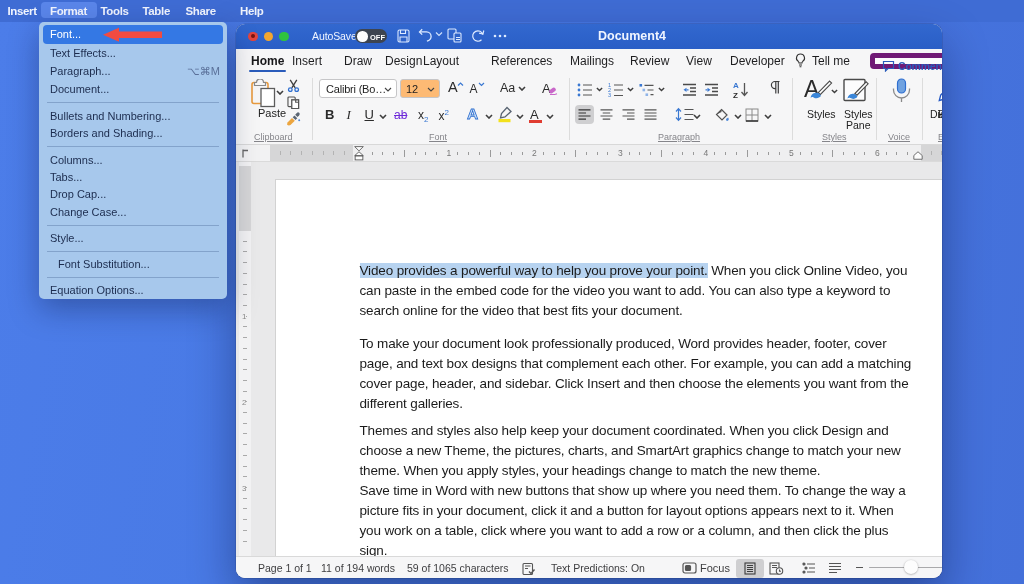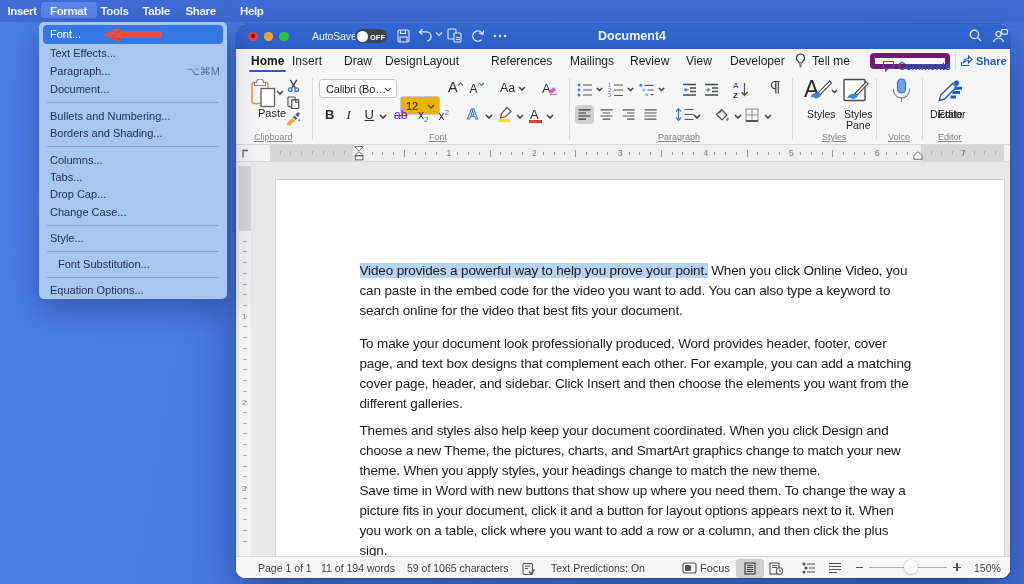--- a/index.html
+++ b/index.html
@@ -23,21 +23,21 @@
   #dropdown .sep { position:absolute; left:8px; width:172px; height:1px; background:rgba(40,70,120,.28); }
   #selrow { position:absolute; left:4px; top:3px; width:180px; height:19px;
             background:#3478e4; border-radius:4px; }
   #selrow span { position:absolute; left:7px; top:3px; color:#fff; }
   .shortcut { color:#5a7099; }
 
   
   #arrow { position:absolute; left:102px; top:26.5px; width:61px; height:15.5px; }
 
   
-  #win { position:absolute; left:236px; top:24px; width:774px; height:554px;
+  #win { position:absolute; left:236px; top:24px; width:706px; height:554px;
          border-radius:9px; background:#f6f6f7; overflow:hidden;
          box-shadow:0 20px 45px rgba(0,10,50,.38), 0 0 0 .5px rgba(0,0,0,.2); }
 
   #titlebar { position:absolute; top:0; left:0; width:774px; height:25px;
               background:linear-gradient(#3268cf,#2a5ec6); }
   .tl { position:absolute; top:7.5px; width:9.5px; height:9.5px; border-radius:50%; }
   #titlebar .wtxt { color:#f0f5ff; }
 
   #tabrow { position:absolute; top:25px; left:0; width:774px; height:24px; background:#f6f6f7;
             font-size:12px; color:#1e1e20; }
@@ -185,21 +185,21 @@
     </svg>
     <span class="glabel" style="left:18px;">Clipboard</span>
     <div class="gsep" style="left:76px;"></div>
 
     <div style="position:absolute;left:83px;top:5.5px;width:78px;height:19px;background:#fff;border:1px solid #c6c6c8;border-radius:3px;">
       <span style="position:absolute;left:6px;top:3px;font-size:11px;letter-spacing:-0.2px;color:#1e1e1e;">Calibri (Bo…</span>
       <svg style="position:absolute;right:4px;top:7px;" width="8" height="5" viewBox="0 0 8 5" fill="none" stroke="#444" stroke-width="1.1">
           <path d="M1 1 L4 4 L7 1"></path>
         </svg>
     </div>
-    <div style="position:absolute;left:164px;top:23px;width:40px;height:19px;background:#eab308;border:1px solid #c6c6c8;border-radius:3px;">
+    <div style="position:absolute;left:164px;top:6px;width:40px;height:19px;background:#fdba74;border:1px solid #c6c6c8;border-radius:3px;">
       <span style="position:absolute;left:5px;top:3px;font-size:11px;color:#1e1e1e;">12</span>
       <svg style="position:absolute;right:4px;top:7px;" width="8" height="5" viewBox="0 0 8 5" fill="none" stroke="#444" stroke-width="1.1">
           <path d="M1 1 L4 4 L7 1"></path>
         </svg>
     </div>
     <span style="position:absolute;left:212px;top:6px;font-size:14.5px;color:#2b2b2b;">A</span>
     <svg style="position:absolute;left:221px;top:8.5px;" width="7" height="4.5" viewBox="0 0 7 4.5" fill="none" stroke="#3a78d2" stroke-width="1.2">
         <path d="M1 3.5 L3.5 1 L6 3.5"></path>
       </svg>
     <span style="position:absolute;left:233.5px;top:8.5px;font-size:12px;color:#2b2b2b;">A</span>

